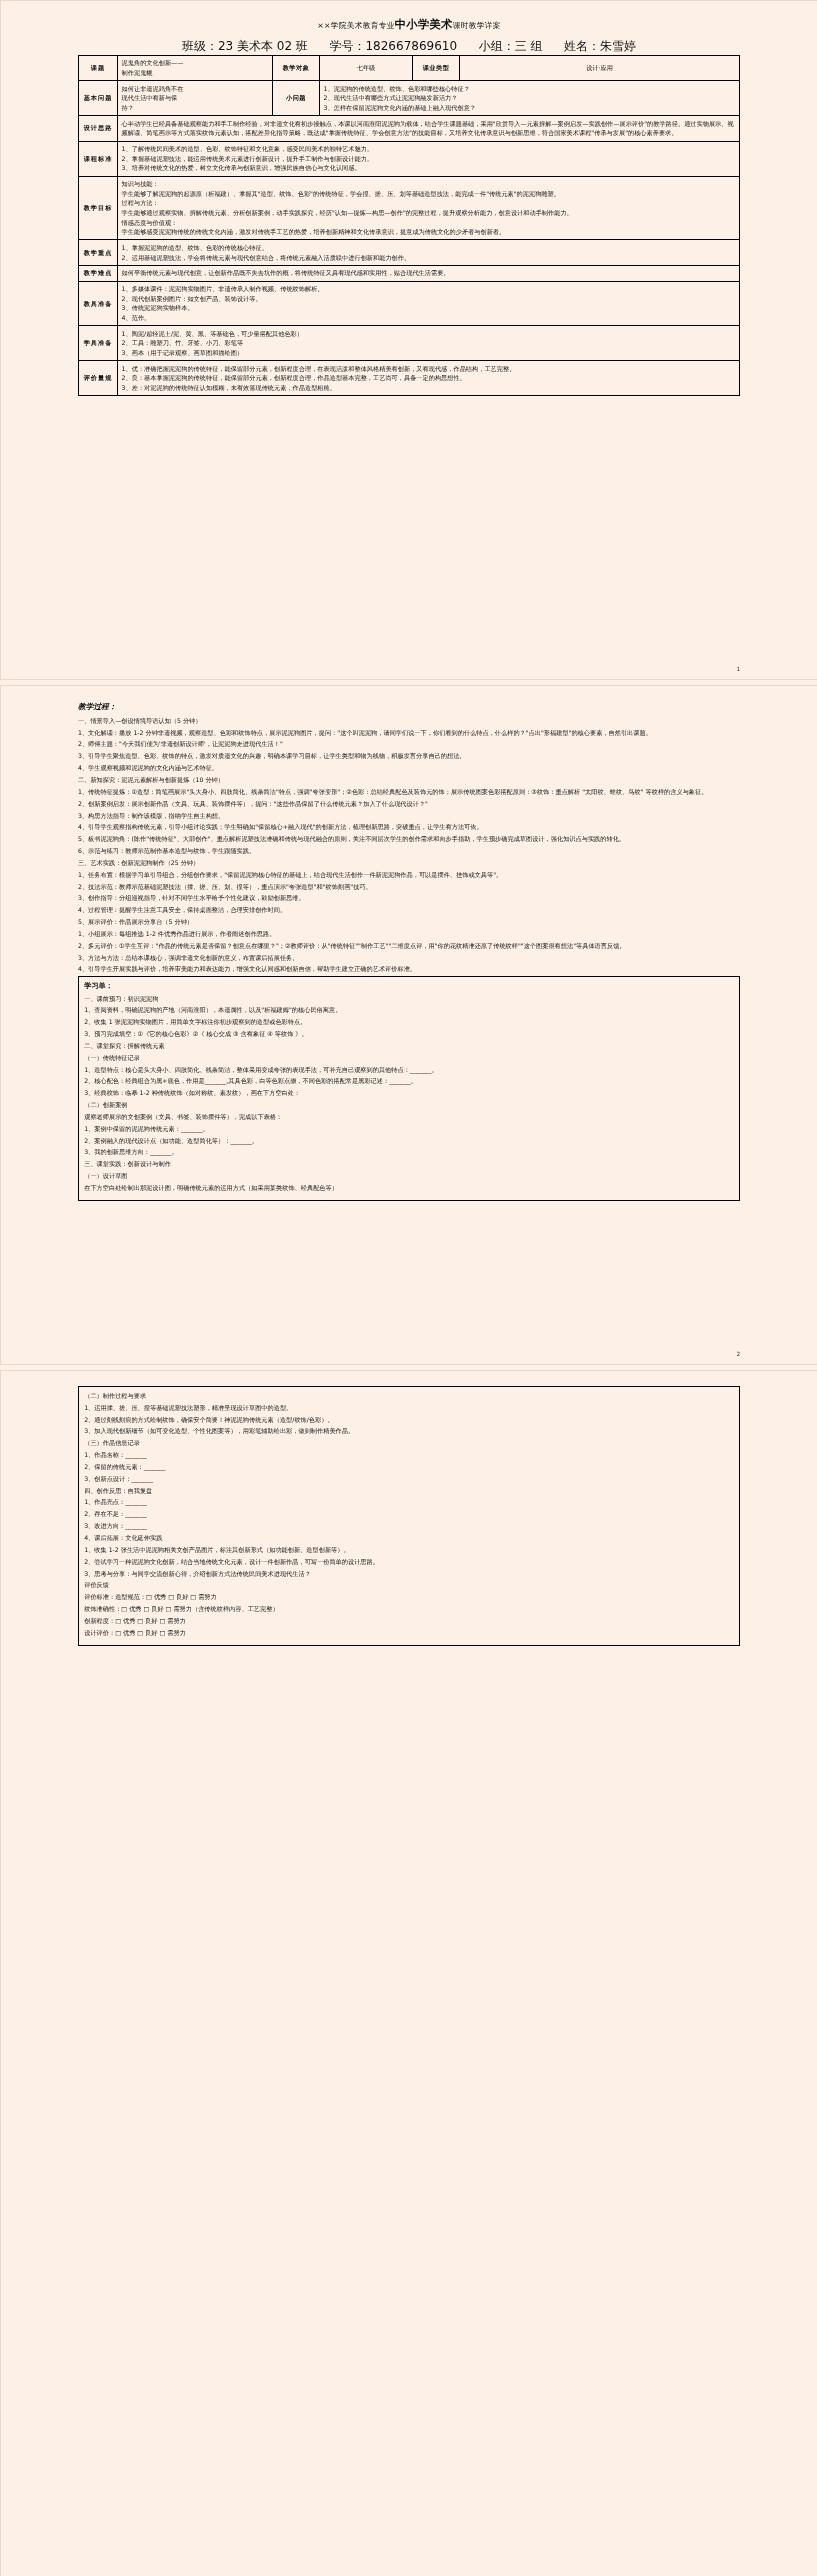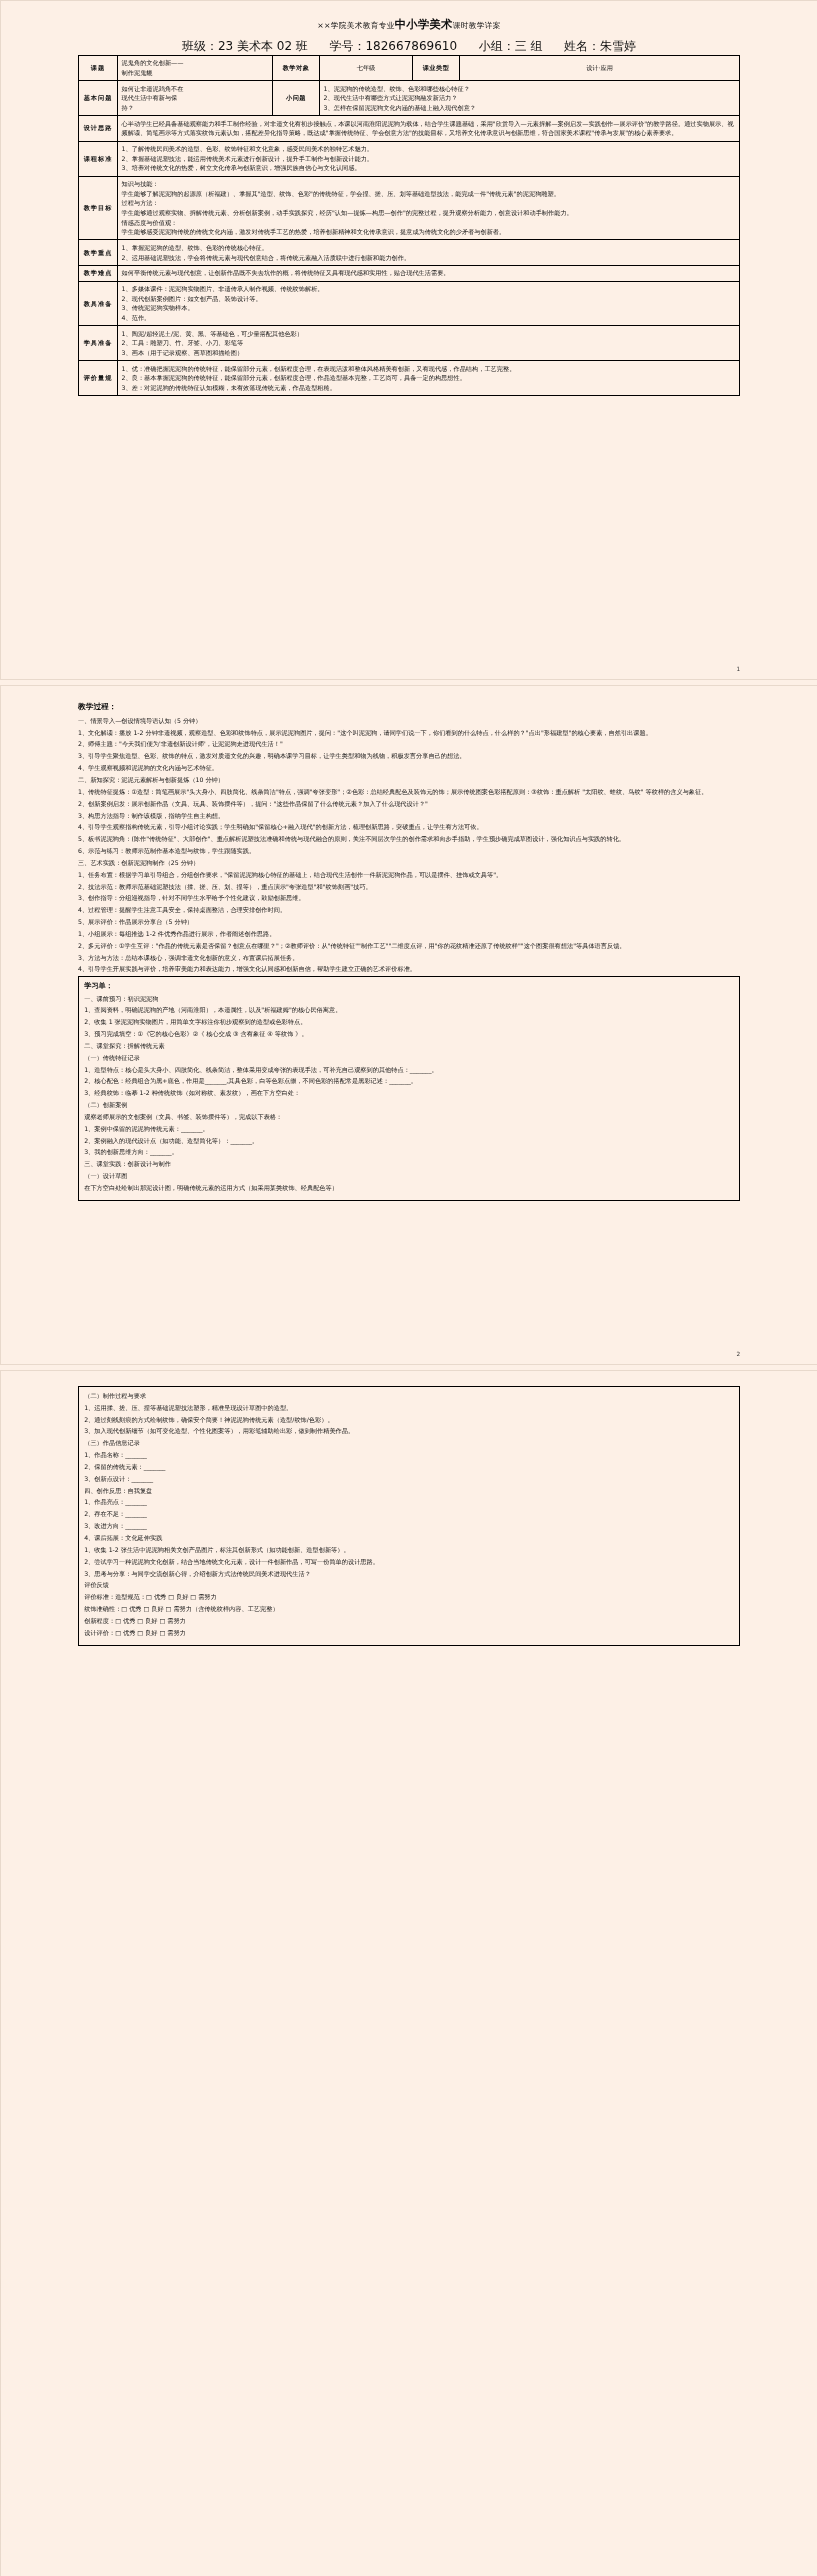--- a/index.html
+++ b/index.html
@@ -65,20 +65,21 @@
     font-weight:bold;
     font-size:6.7px;
     letter-spacing:0.5px;
   }
   td.ctr{text-align:center;}
   .cellwrap{white-space:pre-wrap;}
   .sec-title{
     font-size:7.7px;
     font-weight:bold;
     margin:2.1px 0 4.1px 0;
+    font-style:italic;
   }
   .body-p{
     font-size:6.2px;
     line-height:1.75;
     margin:0 0 1px 0;
     white-space:pre-wrap;
   }
   .boxed{
     border:0.5px solid #000;
     padding:4.1px 5.2px 5.2px 5.2px;

